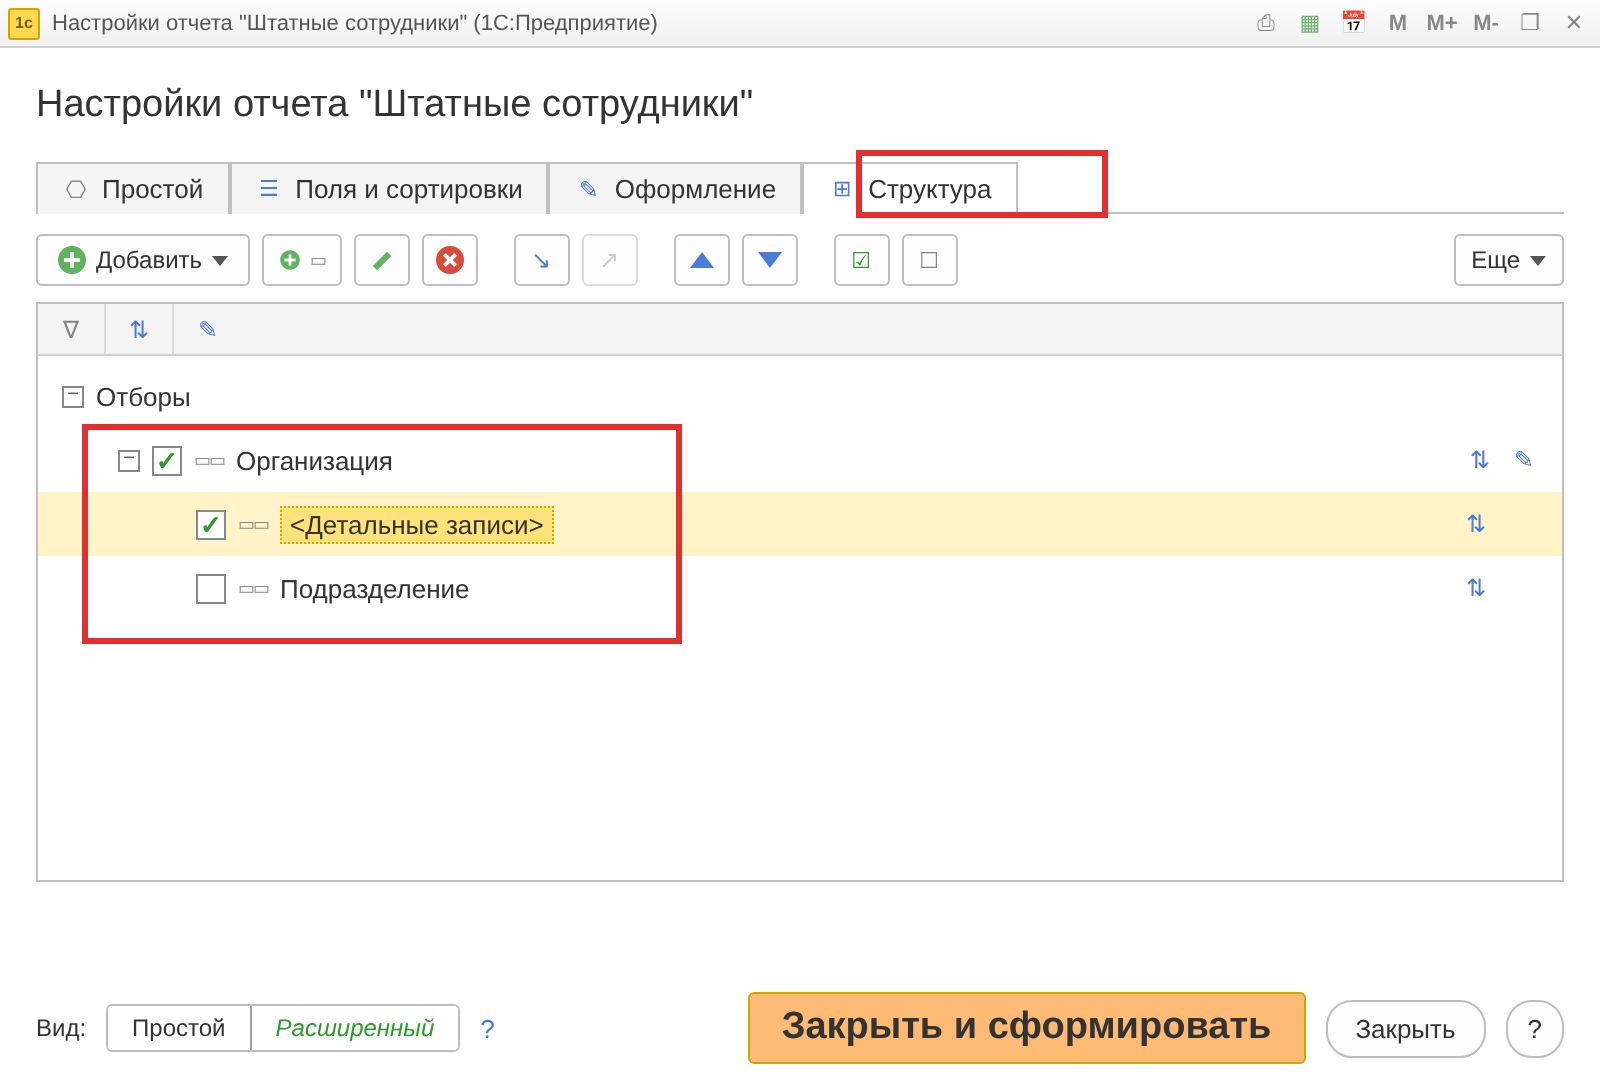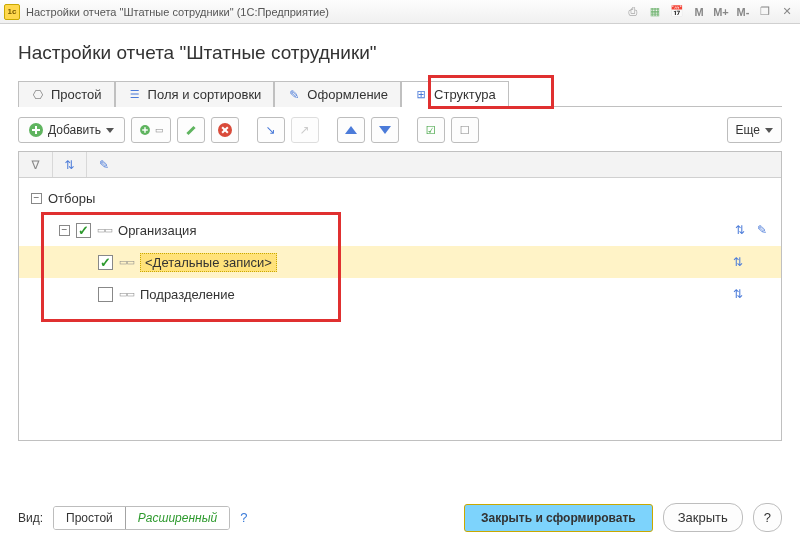--- a/index.html
+++ b/index.html
@@ -209,25 +209,25 @@
     padding: 4px 12px;
     font-size: 12px;
     border-right: 1px solid #a3a3a3;
     background: #fff;
   }
   .segmented .seg:last-child { border-right: none; font-style: italic; }
   .segmented .seg.active { color: #2e9a2e; }
   .help-q { color: #3a7bd9; font-size: 13px; }
   .footer .spacer { flex: 1; }
   .btn-primary {
-    background: #7dd3fc;
+    background: #fdba74;
     border: 1px solid #c9a800;
     border-radius: 3px;
     padding: 6px 16px;
-    font-size: 12px;
+    font-size: 19px;
     font-weight: bold;
     color: #333;
   }
   .btn-secondary {
     background: #fdfdfd;
     border: 1px solid #bdbdbd;
     border-radius: 13px;
     padding: 6px 14px;
     font-size: 13px;
     color: #333;

